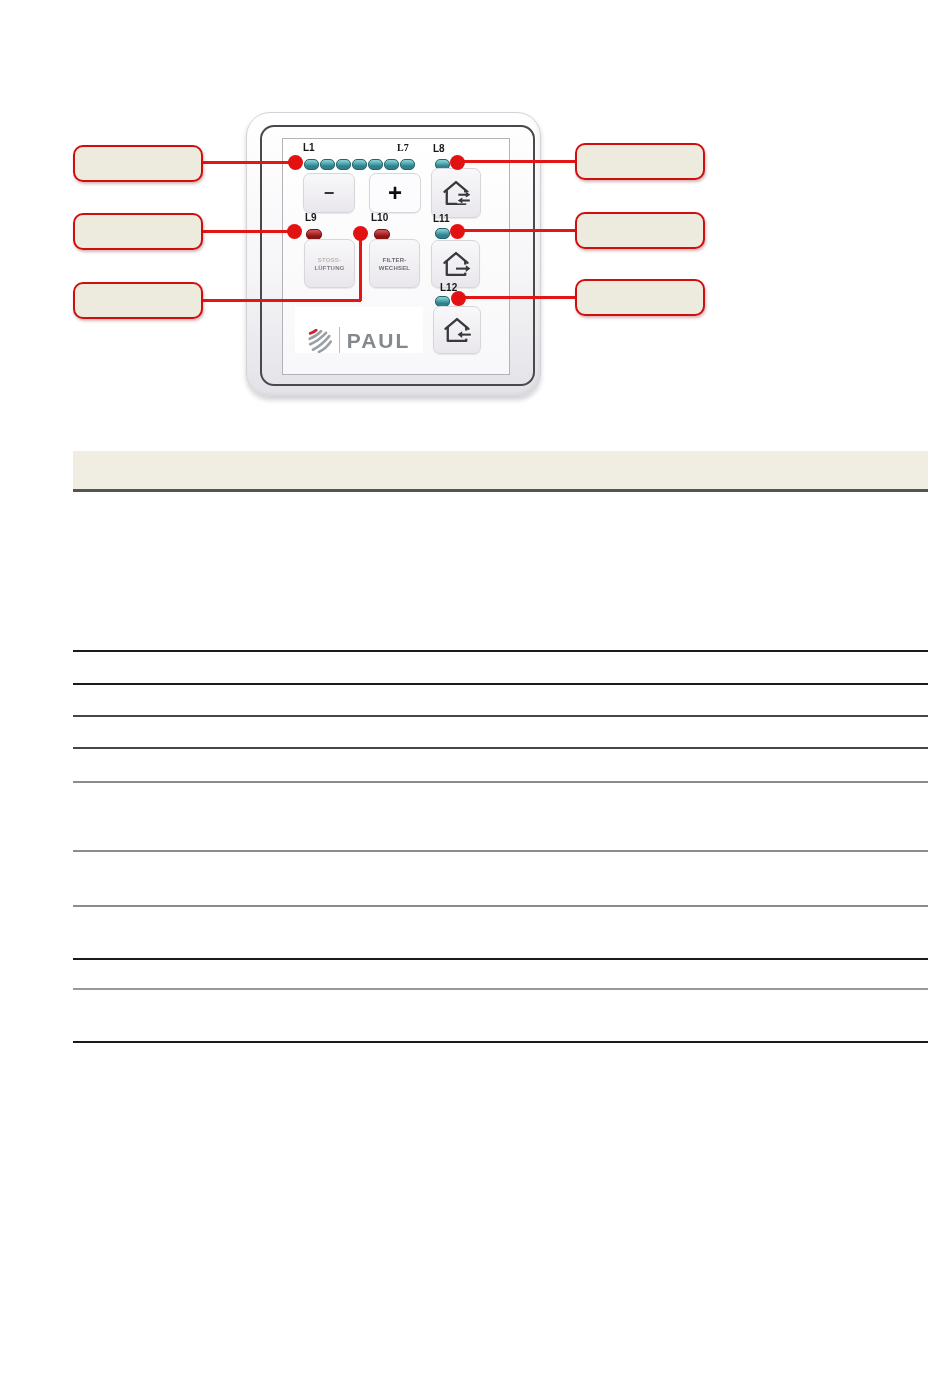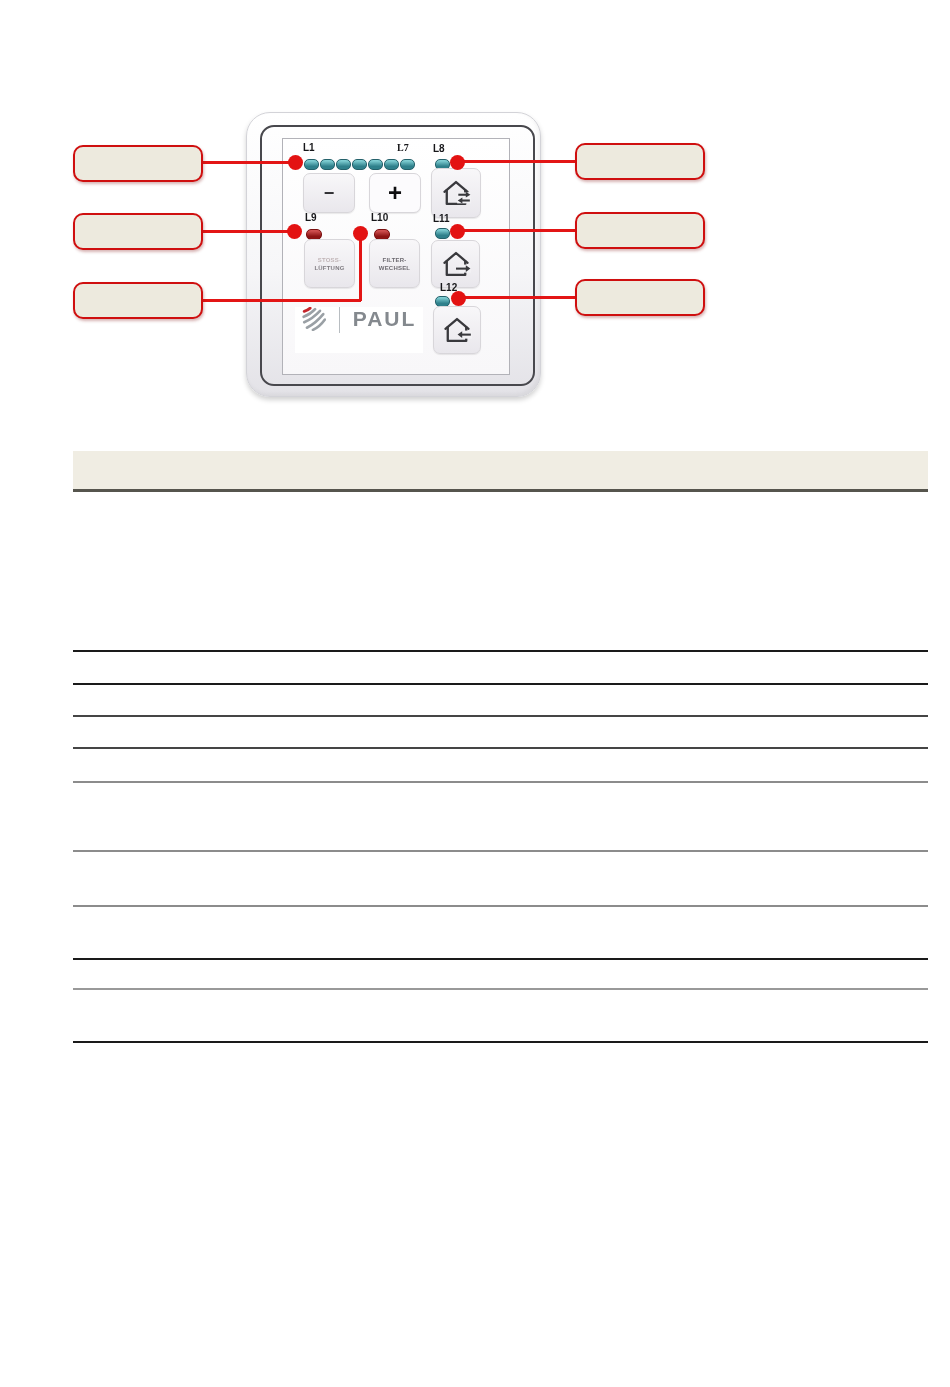--- a/index.html
+++ b/index.html
@@ -21,21 +21,21 @@
   .led-teal{background:linear-gradient(180deg,#7ecdd2 10%,#2f808b 70%);border:1px solid #24616b;}
   .led-red{background:linear-gradient(180deg,#cf5050 10%,#8d1414 70%);border:1px solid #7a0f0f;}
   .dev-btn{position:absolute;border-radius:7px;border:1px solid #d8d6da;
           background:linear-gradient(180deg,#f8f7f9,#e9e7ec);
           display:flex;align-items:center;justify-content:center;box-shadow:0 1px 1px rgba(0,0,0,0.08);}
   .btn-minus{font-size:18px;font-weight:bold;color:#303034;}
   .btn-plus{font-size:24px;font-weight:bold;color:#0e0e10;}
   .btn-caption{display:flex;flex-direction:column;align-items:center;gap:2px;
           font-size:6px;font-weight:bold;letter-spacing:.2px;text-align:center;}
   .logo-box{position:absolute;left:48px;top:194px;width:128px;height:46px;background:#ffffff;
-          display:flex;align-items:flex-start;justify-content:center;gap:13px;}
+          display:flex;align-items:flex-end;justify-content:center;gap:7px;}
   .logo-word{font-size:21px;font-weight:bold;color:#84898e;letter-spacing:2px;}
   .logo-sep{width:1px;height:26px;background:#b8bdc1;}
 
   
   .callout{position:absolute;width:130px;height:37px;border-radius:10px;
           border:2px solid #cf0f0f;background:#edeade;box-sizing:border-box;
           box-shadow:1px 2px 3px rgba(140,40,40,0.35);z-index:2;
           font-size:10px;color:#333;display:flex;align-items:center;justify-content:center;}
   .rline{position:absolute;background:#e31515;z-index:2;}
   .rdot{position:absolute;width:15px;height:15px;border-radius:50%;background:#e31212;z-index:3;}

